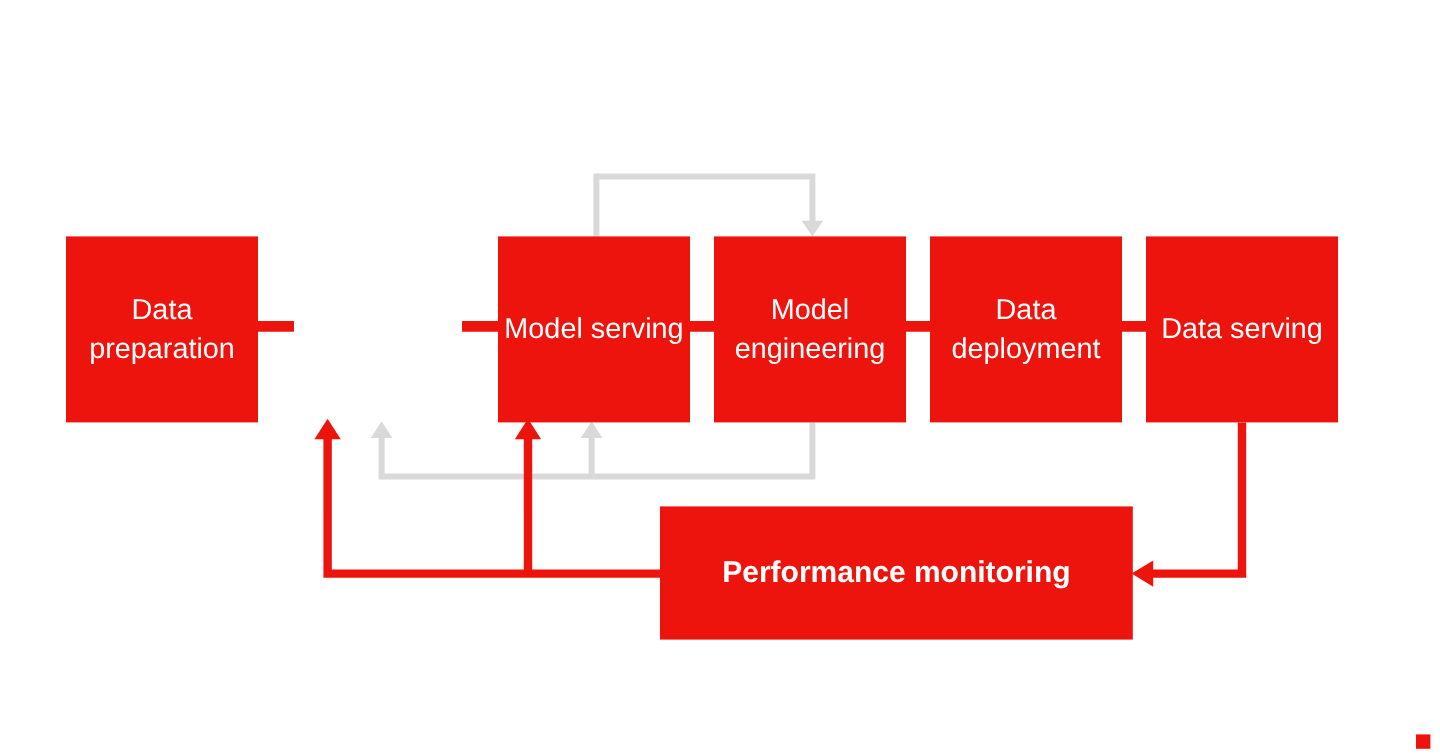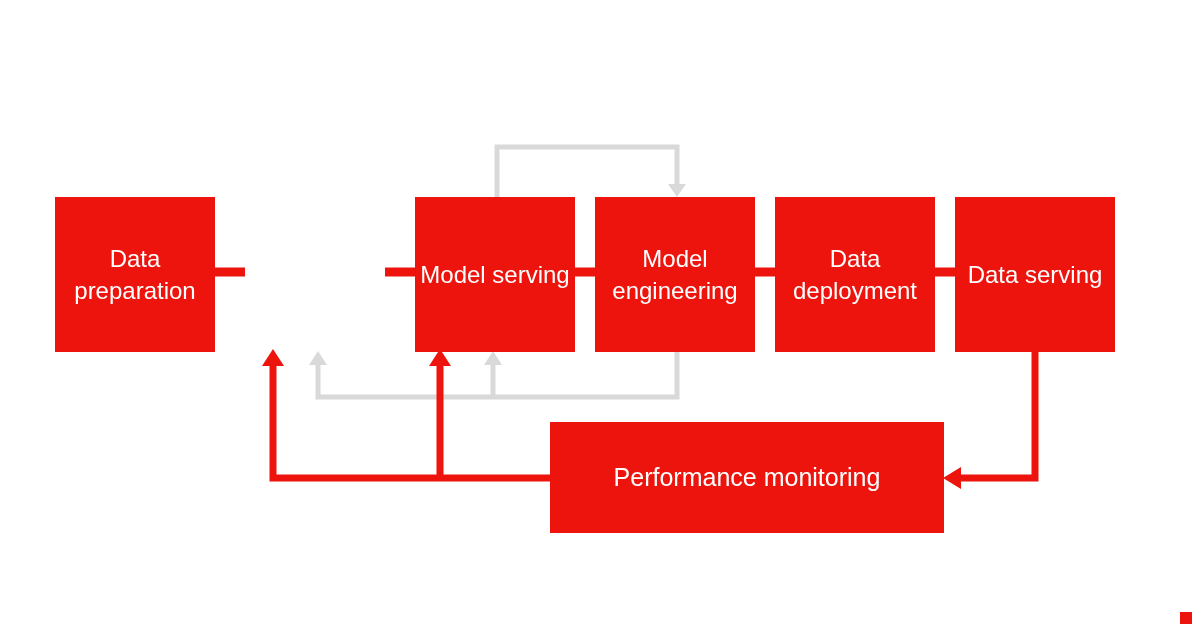--- a/index.html
+++ b/index.html
@@ -73,20 +73,21 @@
     height: 111px;
     background: var(--box-red, #EC140C);
     color: var(--label-text, #ffffff);
     display: flex;
     align-items: center;
     justify-content: center;
     text-align: center;
     font-size: 25px;
     z-index: 2;
     box-sizing: border-box;
+    font-weight: bold;
   }
   .corner-dot {
     position: absolute;
     left: 1180px;
     top: 612px;
     width: 12px;
     height: 12px;
     background: var(--box-red, #EC140C);
     z-index: 3;
   }

